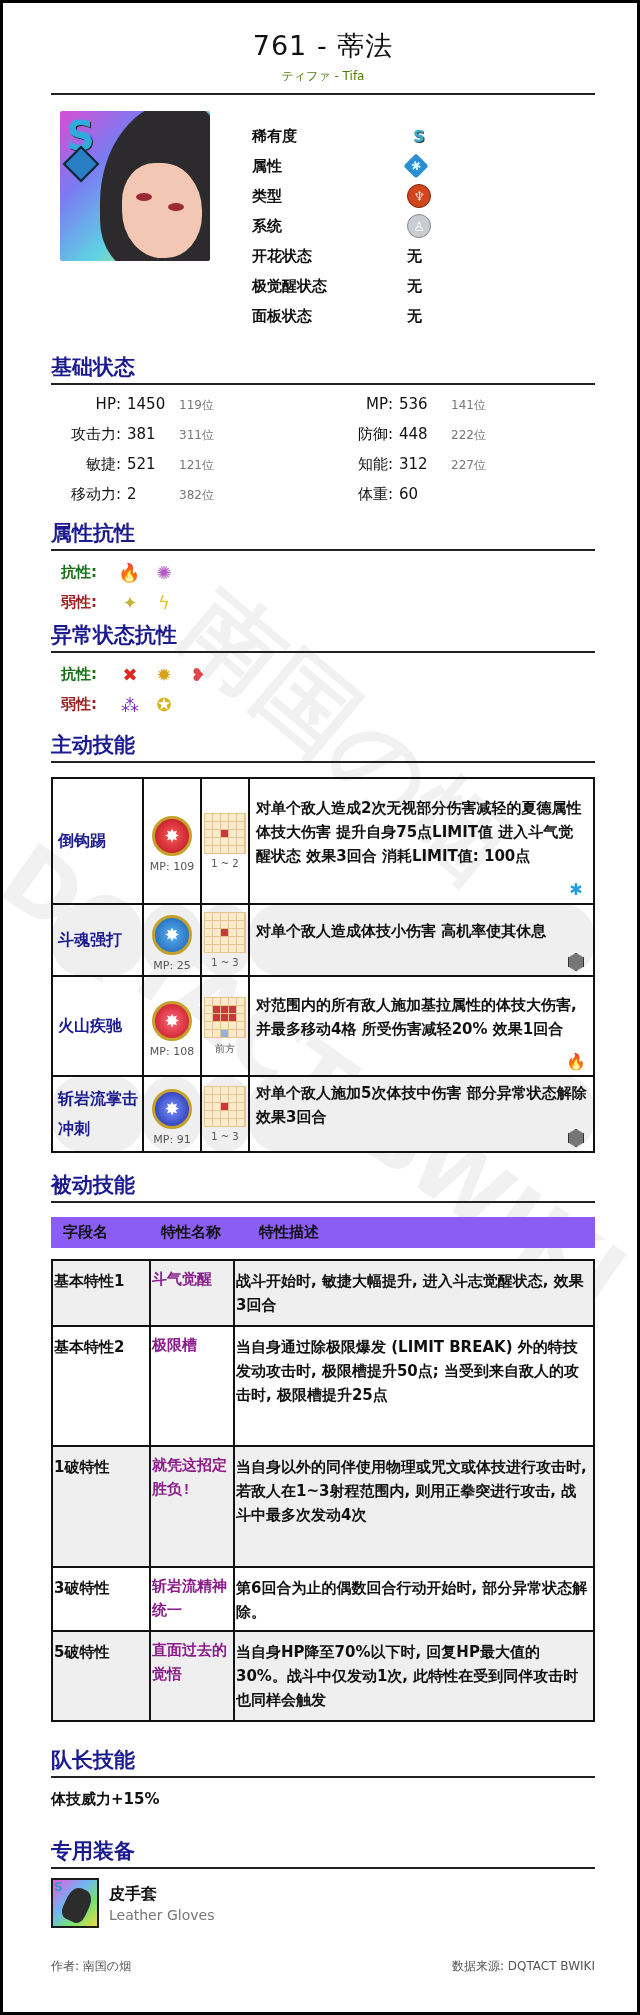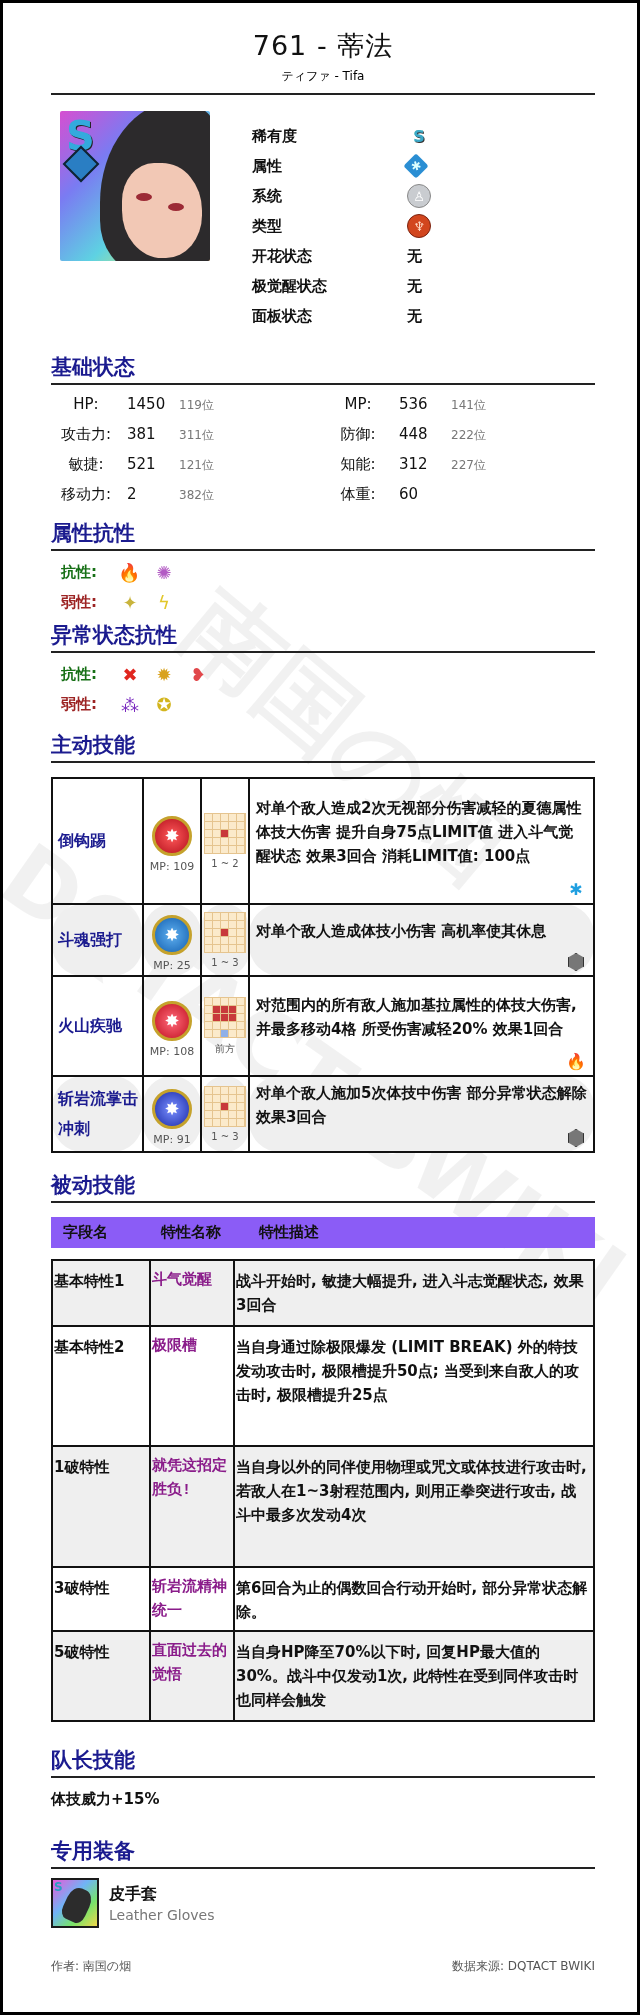--- a/index.html
+++ b/index.html
@@ -4,40 +4,40 @@
 <style>
   * { box-sizing: border-box; margin: 0; padding: 0; }
   html, body { width: 640px; background: #fff; }
   body { font-family: "DejaVu Sans", "Liberation Sans", sans-serif; color: #111; }
   .page { position: relative; width: 640px; height: 2015px; border: 3px solid #000; background: #fff; overflow: hidden; }
   .watermark { position: absolute; pointer-events: none; color: rgba(0,0,0,0.055); font-weight: bold; white-space: nowrap; transform-origin: left top; }
   .wm1 { left: 235px; top: 560px; font-size: 96px; transform: rotate(40deg); }
   .wm2 { left: 40px; top: 820px; font-size: 90px; transform: rotate(35deg); font-family: "DejaVu Sans", sans-serif; }
   .inner { position: absolute; left: 48px; top: 0; width: 544px; }
   .title { text-align: center; font-size: 27px; margin-top: 25px; letter-spacing: 1px; font-family: "DejaVu Sans", sans-serif; }
-  .subtitle { text-align: center; font-size: 12px; color: #000000; margin-top: 4px; }
+  .subtitle { text-align: center; font-size: 12px; color: #4d7c0f; margin-top: 4px; }
   .rule { border-top: 2px solid #222; }
   .top-rule { margin-top: 8px; }
   .section-title { color: #1b1b8f; font-size: 21px; font-weight: bold; margin-top: 10px; padding-bottom: 2px; border-bottom: 2px solid #222; }
   .basic { display: flex; margin-top: 16px; }
   .portrait { width: 150px; height: 150px; margin-left: 9px; position: relative; border-radius: 2px; overflow: hidden;
     background: linear-gradient(135deg,#d64fd1 0%,#7a7bf2 30%,#5ed2e2 60%,#d6e86a 85%,#f2a55a 100%); }
   .portrait .hair { position:absolute; left:40px; top:-10px; width:130px; height:170px; background:#2c2a2c; border-radius:60% 40% 10% 30%; }
   .portrait .face { position:absolute; left:62px; top:52px; width:80px; height:95px; background:#f2c8b5; border-radius:40% 50% 45% 50%; }
   .portrait .eye { position:absolute; width:16px; height:8px; background:#9c2a35; border-radius:50%; }
   .portrait .s { position:absolute; left:6px; top:2px; font-size:40px; font-weight:bold; color:#3ad; text-shadow:1px 1px 0 #222; }
   .portrait .ice { position:absolute; left:8px; top:40px; width:26px; height:26px; background:#2a7ec3; transform:rotate(45deg); border:2px solid #123; }
   .info-table { margin-left: 42px; margin-top: 10px; }
   .info-row { display: flex; align-items: center; height: 30px; }
   .info-label { width: 155px; font-weight: bold; font-size: 15px; }
   .info-val { font-weight: bold; font-size: 15px; display: flex; align-items: center; }
   .ic { display: inline-flex; align-items: center; justify-content: center; width: 24px; height: 24px; border-radius: 50%; font-size: 16px; font-weight: bold; }
   .stats { display: grid; grid-template-columns: 272px 272px; margin-top: 10px; row-gap: 6px; }
   .stat { display: flex; align-items: baseline; height: 24px; font-size: 15px; }
-  .stat-label { width: 70px; text-align: center; }
+  .stat-label { width: 70px; text-align: right; }
   .stat-val { width: 58px; padding-left: 6px; }
   .stat-rank { font-size: 12px; color: #777; }
   .res-row { display: flex; align-items: center; height: 30px; margin-left: 10px; }
   .res-label { width: 58px; font-weight: bold; font-size: 15px; }
   .res-label.good { color: #177016; }
   .res-label.bad { color: #9c2323; }
   .res-icon { width: 22px; height: 22px; margin-right: 12px; display: inline-flex; align-items: center; justify-content: center; font-size: 18px; }
   table.skills { border-collapse: collapse; width: 544px; margin-top: 14px; }
   table.skills td { border: 2px solid #111; vertical-align: middle; }
   table.skills tr.alt td { background: #efefef; border-radius: 31px; }
@@ -101,29 +101,29 @@
               <span class="ic" style="color:#3aa8c9;text-shadow:1px 1px 0 #333;background:linear-gradient(135deg,#f4e64a,#6de0c9,#d56ad9);-webkit-background-clip:text;">S</span>
             </div>
         </div>
         <div class="info-row">
           <div class="info-label">属性</div>
           <div class="info-val">
               <span class="ic" style="background:#2a8ed3;border-radius:3px;transform:rotate(45deg);width:18px;height:18px;color:#dff;font-size:12px;">✱</span>
             </div>
         </div>
         <div class="info-row">
+          <div class="info-label">类型</div>
+          <div class="info-val">
+              <span class="ic" style="background:#d2461e;border:1px solid #7a2310;color:#ffd9c4;font-size:13px;">♆</span>
+            </div>
+        </div>
+        <div class="info-row">
           <div class="info-label">系统</div>
           <div class="info-val">
               <span class="ic" style="background:#c9ccd0;border:1px solid #888;color:#fff;font-size:13px;">♙</span>
-            </div>
-        </div>
-        <div class="info-row">
-          <div class="info-label">类型</div>
-          <div class="info-val">
-              <span class="ic" style="background:#d2461e;border:1px solid #7a2310;color:#ffd9c4;font-size:13px;">♆</span>
             </div>
         </div>
         <div class="info-row">
           <div class="info-label">开花状态</div>
           <div class="info-val">无</div>
         </div>
         <div class="info-row">
           <div class="info-label">极觉醒状态</div>
           <div class="info-val">无</div>
         </div>

